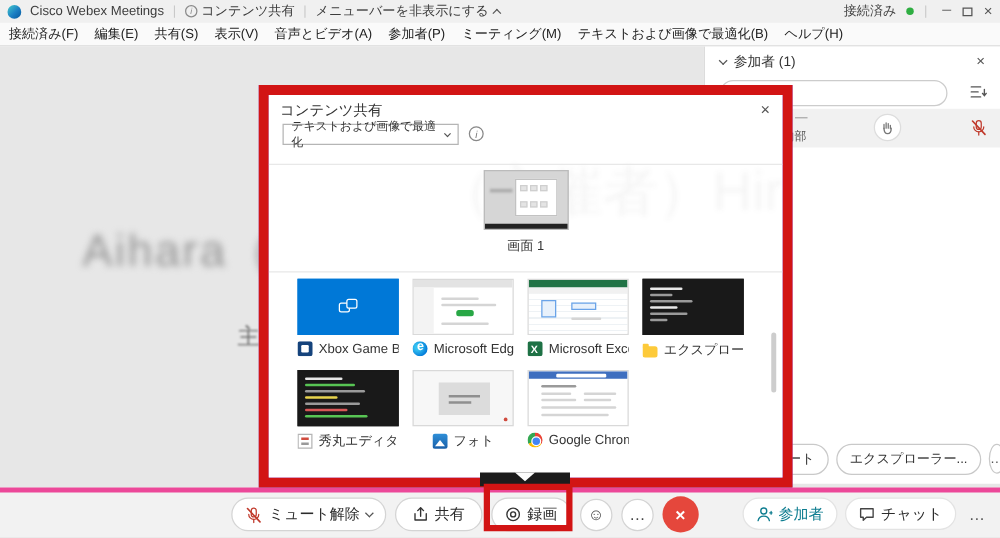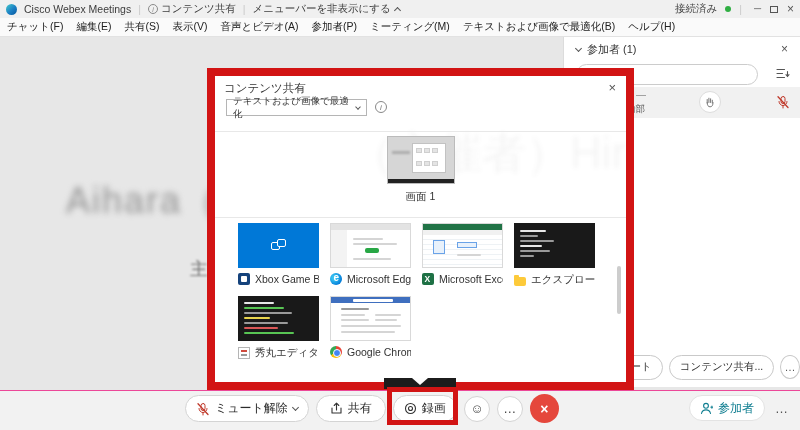--- a/index.html
+++ b/index.html
@@ -63,21 +63,21 @@
     display:flex; align-items:center; gap:6px; padding-left:34px;}
   .pill-sm { height:25px; border:1px solid #c9c9c9; border-radius:13px; background:#fff;
     font-size:10.5px; color:#333; display:flex; align-items:center; justify-content:center;
     padding:0 10px; white-space:nowrap;}
   .circ-sm { width:24px; height:24px; border:1px solid #c9c9c9; border-radius:50%;
     background:#fff; display:flex; align-items:center; justify-content:center;
     font-size:11px; color:#555;}
 
   
   .toolbar { position:absolute; left:0; top:390px; width:800px; height:40px;
-    background:#f2f2f2; border-top:1px solid #ec4899; z-index:20;padding-left:24px; }
+    background:#f2f2f2; border-top:4px solid #ec4899; z-index:20;padding-left:24px; }
   .tb-group-left { position:absolute; left:185px; top:3px; display:flex; gap:7px;
     align-items:center; }
   .pill { height:27px; border:1px solid #d4d4d4; border-radius:14px; background:#fff;
     display:flex; align-items:center; gap:5px; padding:0 10px; font-size:12px; color:#2b2b2b;
     white-space:nowrap;}
   .circ { width:26px; height:26px; border:1px solid #d4d4d4; border-radius:50%;
     background:#fff; display:flex; align-items:center; justify-content:center;
     font-size:13px; color:#444; }
   .leave { width:29px; height:29px; border-radius:50%; background:#e5473c; color:#fff;
     display:flex; align-items:center; justify-content:center; font-size:14px;
@@ -234,21 +234,21 @@
     <span class="tsep">|</span>
     <span class="winctl">
       <span>─</span>
       <span class="maxbox"></span>
       <span style="font-size:12px">×</span>
     </span>
   </span>
 </div>
 
 <div class="menubar">
-  <span>チャット(F)</span>
+  <span>接続済み(F)</span>
   <span>編集(E)</span>
   <span>共有(S)</span>
   <span>表示(V)</span>
   <span>音声とビデオ(A)</span>
   <span>参加者(P)</span>
   <span>ミーティング(M)</span>
   <span>テキストおよび画像で最適化(B)</span>
   <span>ヘルプ(H)</span>
 </div>
 
@@ -293,21 +293,21 @@
       <svg width="14" height="14" viewBox="0 0 14 14" fill="none" stroke="#c0392b" stroke-width="1" stroke-linecap="round">
         <rect x="5" y="1.5" width="4" height="7" rx="2"></rect>
         <path d="M3 6.5 a4 4 0 0 0 8 0"></path>
           <line x1="7" y1="10.5" x2="7" y2="13"></line>
         <line x1="2" y1="1.8" x2="12" y2="12.5" stroke-width="1.3"></line>
       </svg>
     </span>
   </div>
   <div class="panel-footer">
     <span class="pill-sm">ミュート</span>
-    <span class="pill-sm">コンテンツ共有...</span>
+    <span class="pill-sm">エクスプローラー...</span>
     <span class="circ-sm">…</span>
   </div>
 </div>
 
 <div class="toolbar">
   <div class="tb-group-left">
     <span class="pill">
       <svg width="14" height="14" viewBox="0 0 14 14" fill="none" stroke="#c0392b" stroke-width="1" stroke-linecap="round">
         <rect x="5" y="1.5" width="4" height="7" rx="2"></rect>
         <path d="M3 6.5 a4 4 0 0 0 8 0"></path>
@@ -337,20 +337,26 @@
     <span class="leave">×</span>
   </div>
   <div class="tb-group-right">
     <span class="pill-flat teal">
       <svg width="13" height="13" viewBox="0 0 13 13" fill="none" stroke="#0e7d90" stroke-width="1.1" stroke-linecap="round">
         <circle cx="6" cy="3.8" r="2.4"></circle>
           <path d="M1.5 11.5 a4.6 4.6 0 0 1 9 0"></path>
         <path d="M10.8 5.2 h2.2 M11.9 4.1 v2.2" stroke-width="1"></path>
       </svg>
       <span>参加者</span>
+    </span>
+    <span class="pill-flat">
+      <svg width="13" height="13" viewBox="0 0 13 13" fill="none" stroke="#444" stroke-width="1.1" stroke-linejoin="round">
+        <path d="M1.5 2 h10 v6.8 h-5.3 l-2.6 2.4 v-2.4 h-2.1 z"></path>
+      </svg>
+      <span>チャット</span>
     </span>
     <span style="font-size:13px;color:#555;padding:0 4px">…</span>
   </div>
 </div>
 
 <div class="dialog">
   <div class="dialog-inner">
     <div class="ghost">（主催者）Hiroshi</div>
     <div class="dlg-title">コンテンツ共有</div>
     <div class="dlg-close">×</div>
@@ -447,20 +453,33 @@
           <span class="line" style="left:5px;top:25px;width:44px"></span>
           <span class="line l-red" style="left:5px;top:30px;width:34px"></span>
           <span class="line l-green" style="left:5px;top:35px;width:50px"></span>
         </div>
         <div class="tile-label">
           <span class="ticon ic-page"></span>
           <span>秀丸エディタ : keio...</span>
         </div>
       </div>
       <div class="tile">
+        <div class="thumb thumb-photos">
+          <div class="panelbox">
+              <span class="txt"></span>
+              <span class="txt" style="top:15px;width:18px"></span>
+            </div>
+          <span class="dotr"></span>
+        </div>
+        <div class="tile-label">
+          <span class="ticon ic-photos"></span>
+          <span>フォト</span>
+        </div>
+      </div>
+      <div class="tile">
         <div class="thumb thumb-chrome">
           <span class="bar"></span>
             <span class="url"></span>
           <span class="line" style="left:10px;top:11px;width:28px;background:#9a9a9a"></span>
           <span class="line" style="left:10px;top:17px;width:24px"></span>
           <span class="line" style="left:10px;top:22px;width:28px"></span>
           <span class="line" style="left:44px;top:17px;width:26px"></span>
           <span class="line" style="left:44px;top:22px;width:22px"></span>
           <span class="line" style="left:10px;top:28px;width:60px"></span>
           <span class="line" style="left:10px;top:34px;width:54px"></span>

